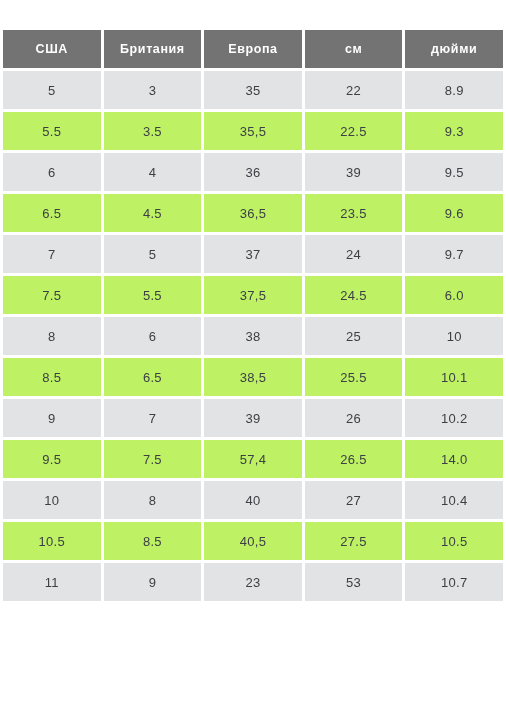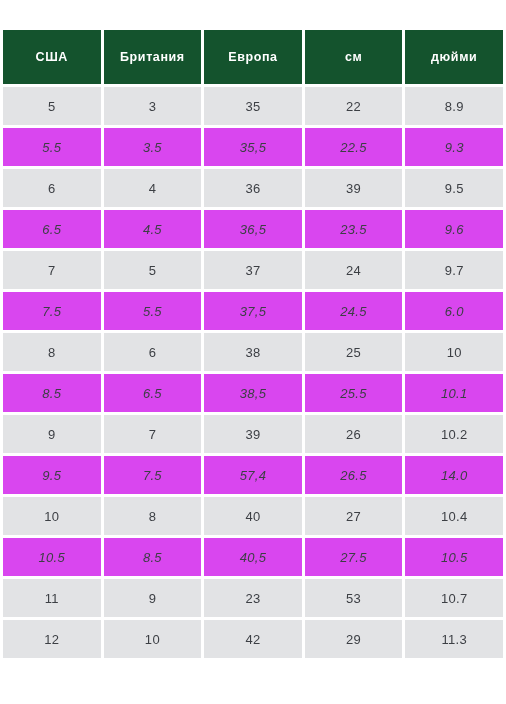--- a/index.html
+++ b/index.html
@@ -21,48 +21,47 @@
     background: #ffffff;
   }
   table.size-table {
     width: 506px;
     border-collapse: separate;
     border-spacing: 3px 3px;
     margin: 0;
     table-layout: fixed;
   }
   table.size-table th {
-    background: #14532d;
+    background: #737373;
     color: #ffffff;
     font-size: 12.5px;
     font-weight: bold;
     letter-spacing: 0.6px;
     height: 38px;
-    padding: 8px;
+    padding: 0;
     text-align: center;
     vertical-align: middle;
     border: 0;
   }
   table.size-table td {
     color: #3c3f44;
     font-size: 13px;
     font-weight: normal;
     height: 38px;
     padding: 0;
     text-align: center;
     vertical-align: middle;
     border: 0;
     letter-spacing: 0.3px;
   }
   table.size-table tbody tr.row-odd td {
     background: #e2e3e5;
   }
   table.size-table tbody tr.row-even td {
-    background: #d946ef;
-    font-style: italic;
+    background: #bef264;
   }
 </style>
 </head>
 <body>
 
 <div class="page">
   <table class="size-table">
     <thead>
       <tr id="header-row">
           <th>США</th>
@@ -157,22 +156,15 @@
           <td>27.5</td>
           <td>10.5</td>
         </tr>
         <tr class="row-odd">
           <td>11</td>
           <td>9</td>
           <td>23</td>
           <td>53</td>
           <td>10.7</td>
         </tr>
-        <tr class="row-odd">
-          <td>12</td>
-          <td>10</td>
-          <td>42</td>
-          <td>29</td>
-          <td>11.3</td>
-        </tr>
       </tbody>
   </table>
 </div>
 
 </body></html>

